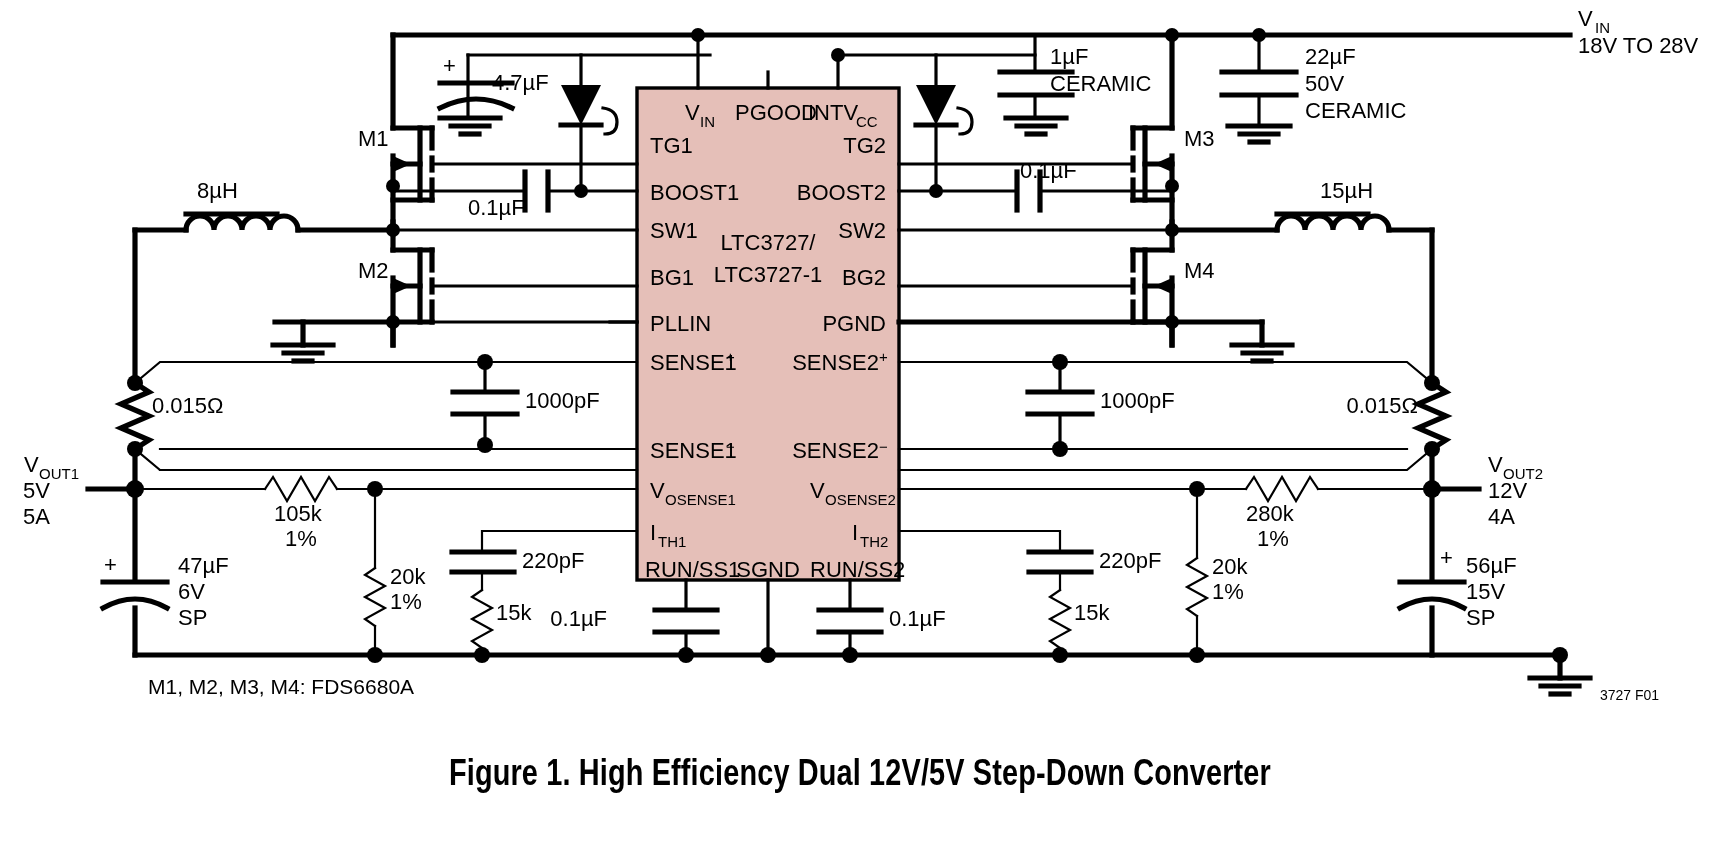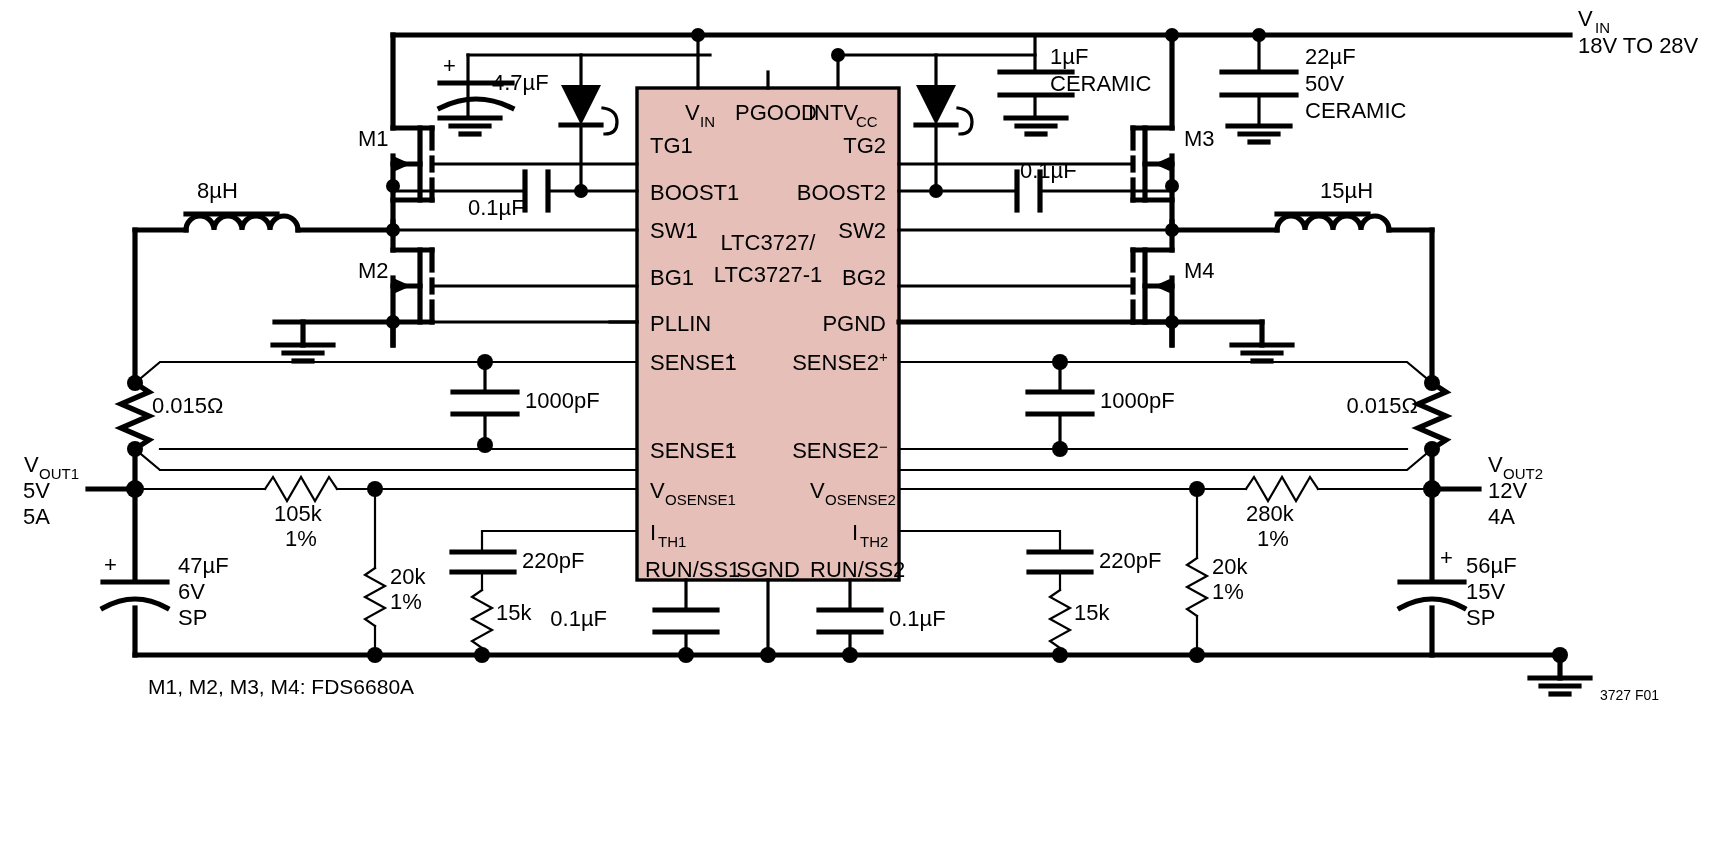--- a/index.html
+++ b/index.html
@@ -464,14 +464,17 @@
     <line class="wf" x1="1541" y1="686" x2="1579" y2="686"></line>
     <line class="wf" x1="1551" y1="694" x2="1569" y2="694"></line>
   </g>
 
   <text class="tiny" x="1600" y="700">3727 F01</text>
 
   <text class="note" x="148" y="694">M1, M2, M3, M4: FDS6680A</text>
 
 </svg>
 
-
+<div style="position:absolute;left:0;top:752px;width:1720px;text-align:center;">
+  <span class="cap" style="display:inline-block;transform:scaleX(0.78);letter-spacing:0.2px;">Figure 1. High Efficiency Dual 12V/5V Step-Down Converter</span>
 </div>
 
+</div>
+
 </body></html>

